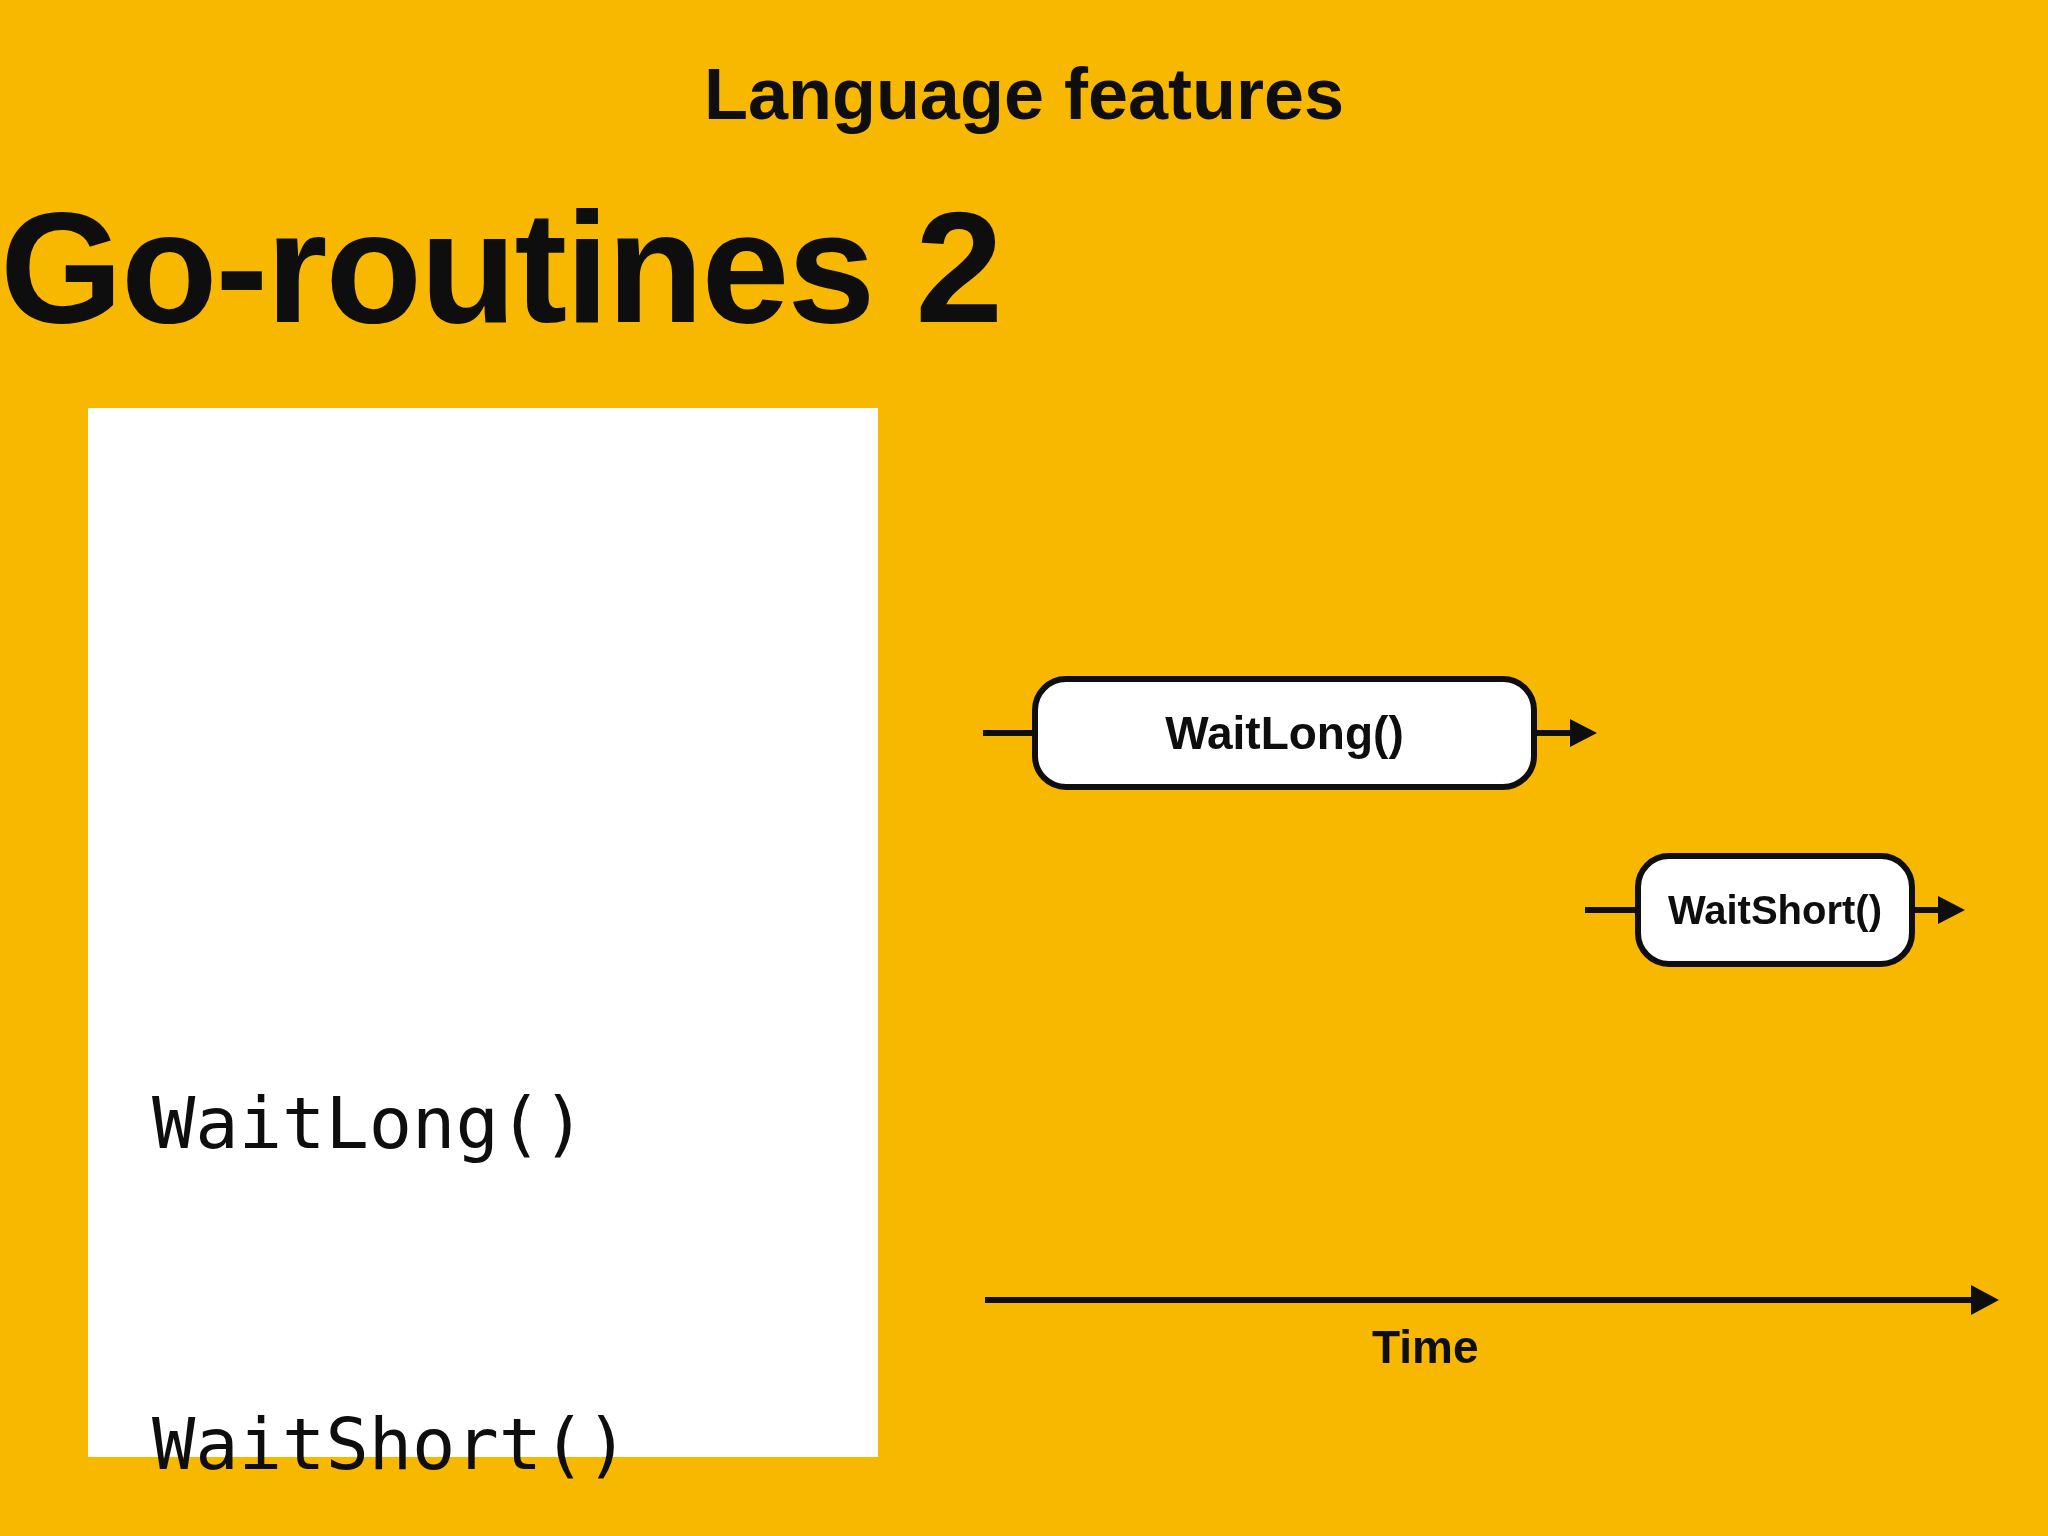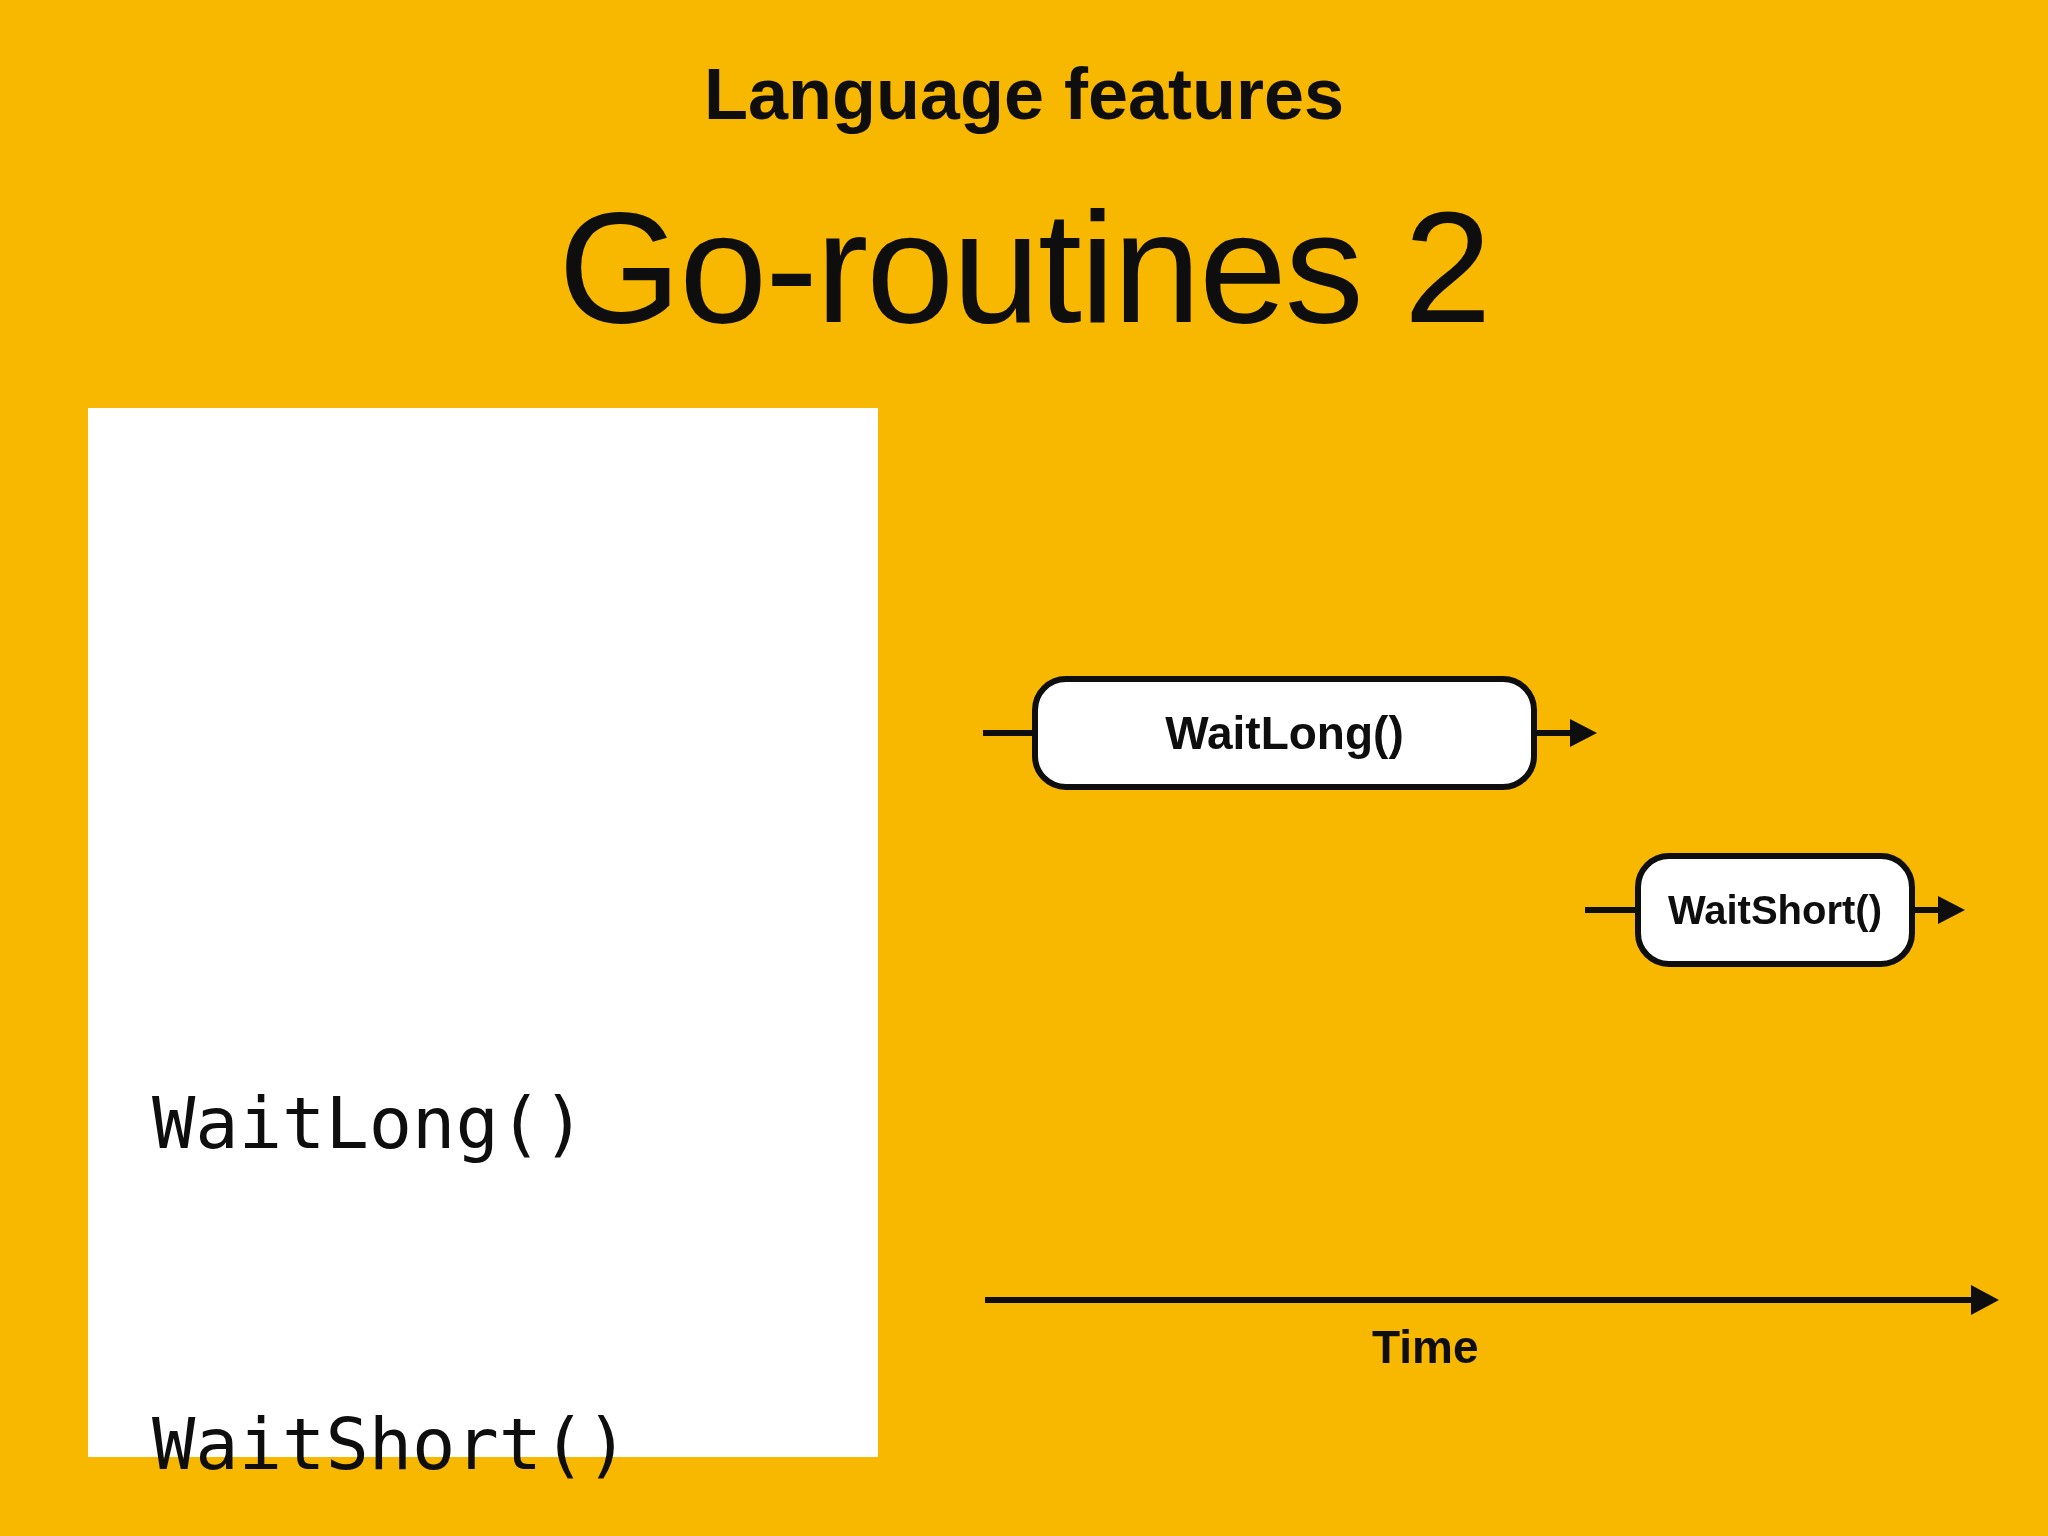--- a/index.html
+++ b/index.html
@@ -33,23 +33,22 @@
     font-size: 72px;
     font-weight: bold;
     line-height: 1;
     color: var(--ink);
   }
   .title {
     position: absolute;
     top: 188px;
     left: 0;
     width: 2048px;
-    text-align: center;
     font-size: 158px;
-    font-weight: normal;
+    font-weight: bold;
     letter-spacing: -2px;
     line-height: 1;
     color: var(--ink);
   }
 
   
   .code-panel {
     position: absolute;
     left: 88px;
     top: 408px;

